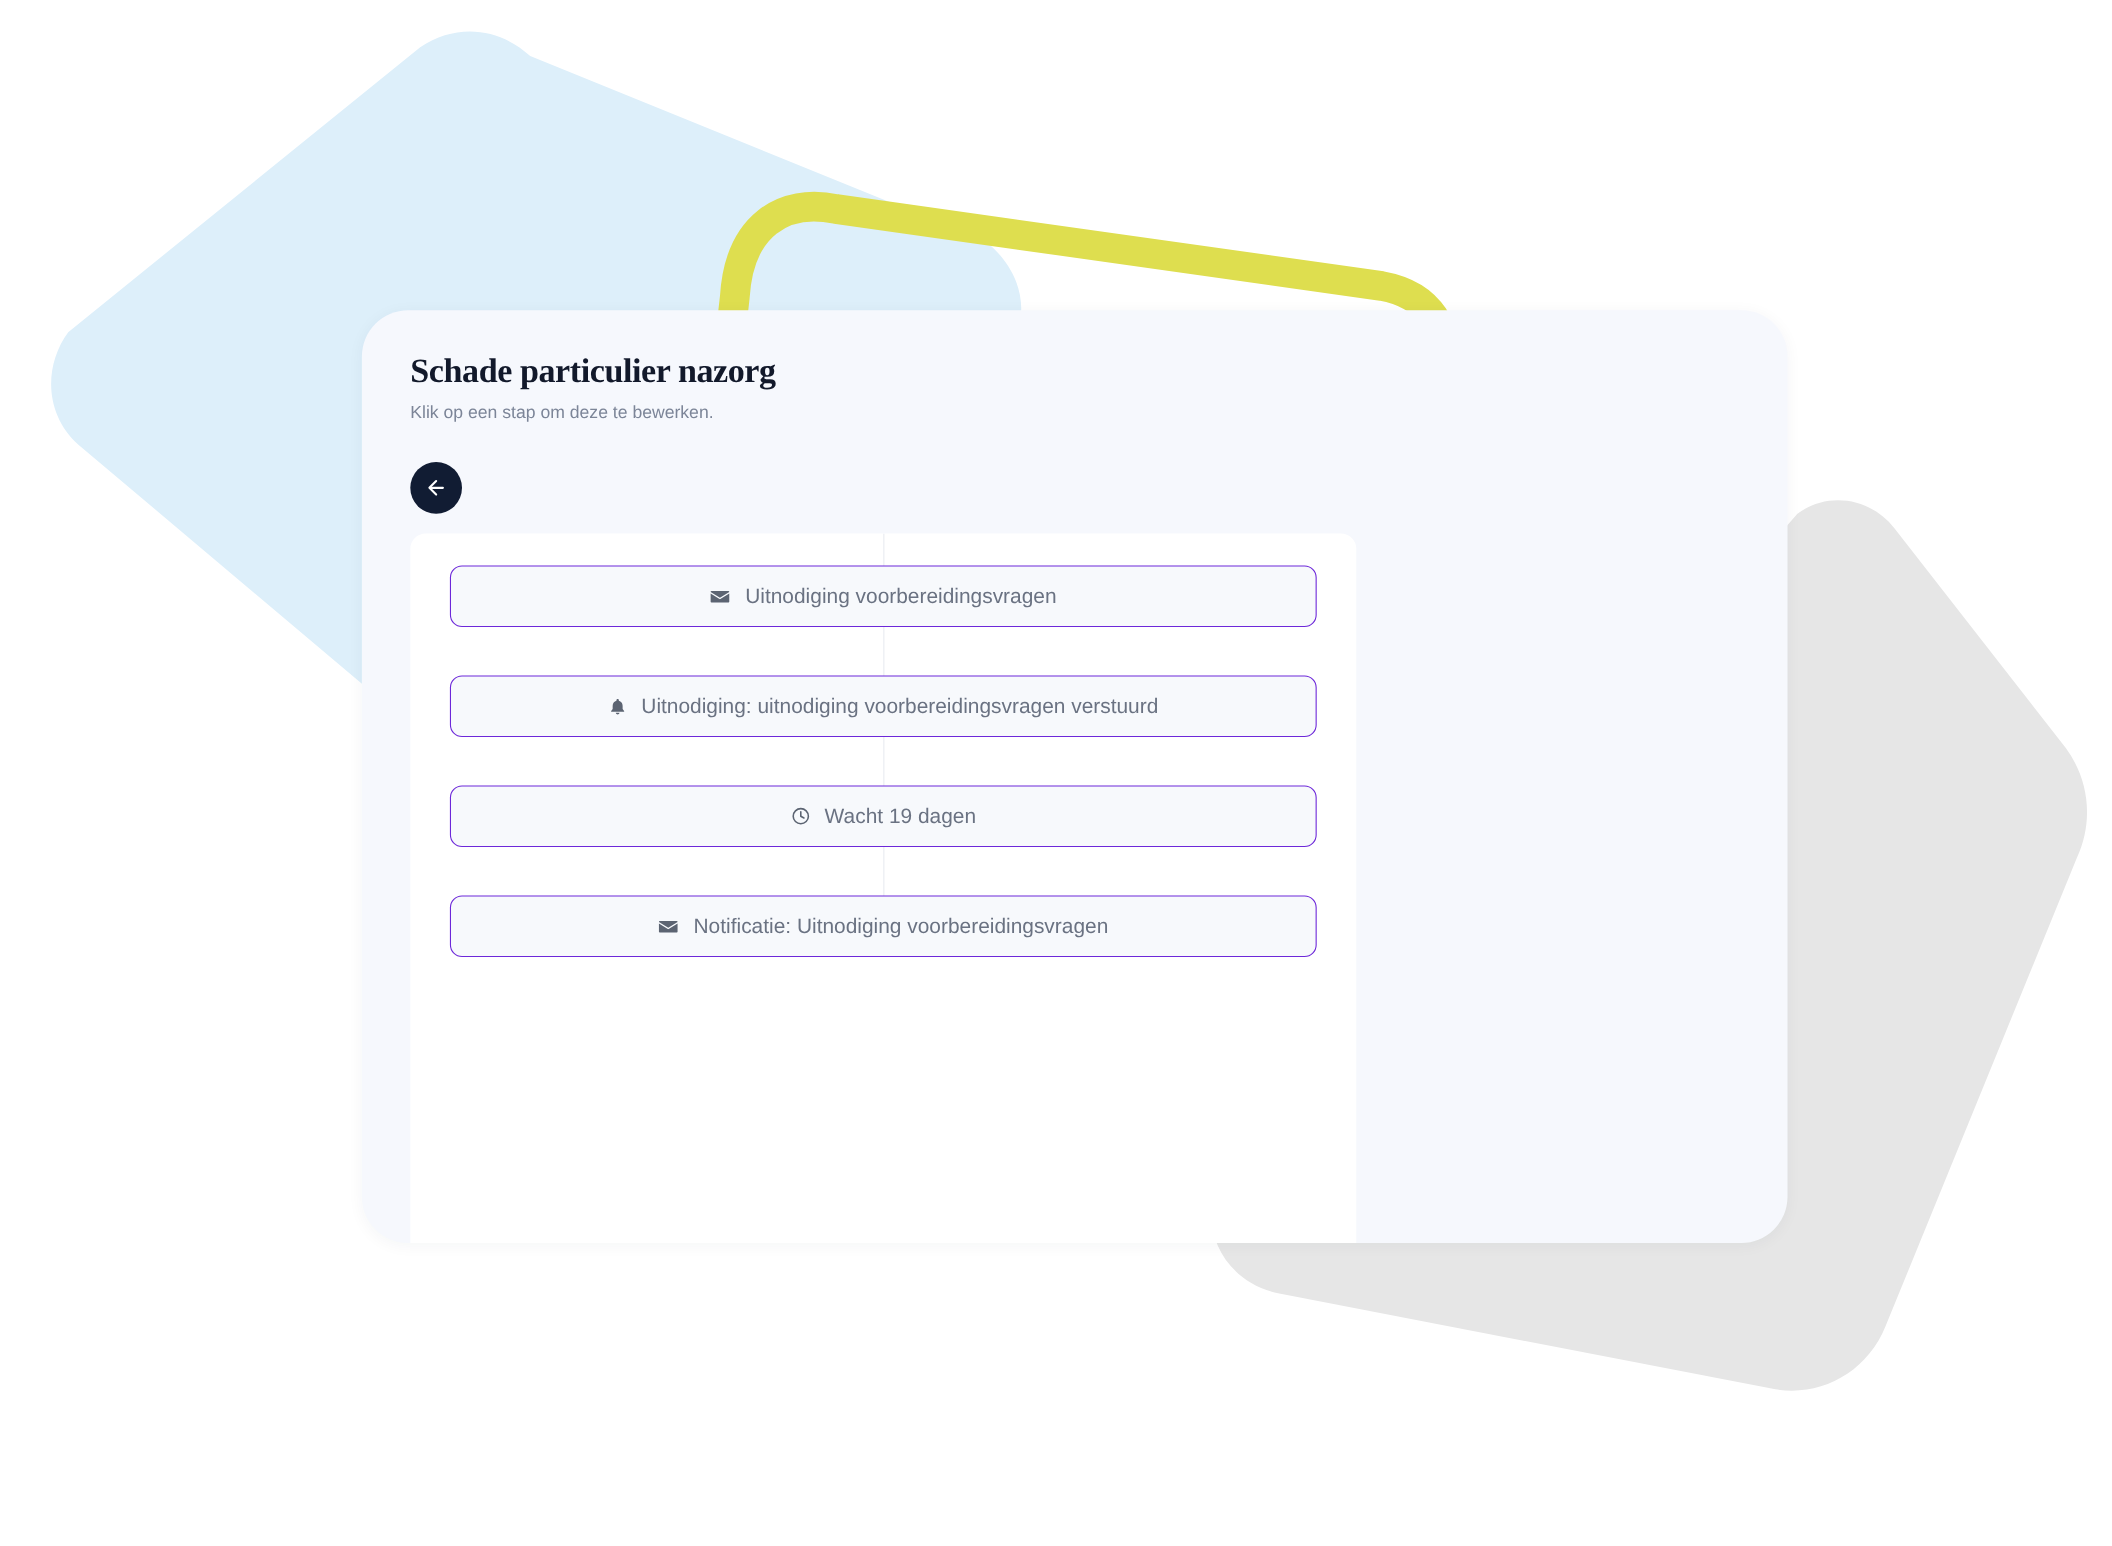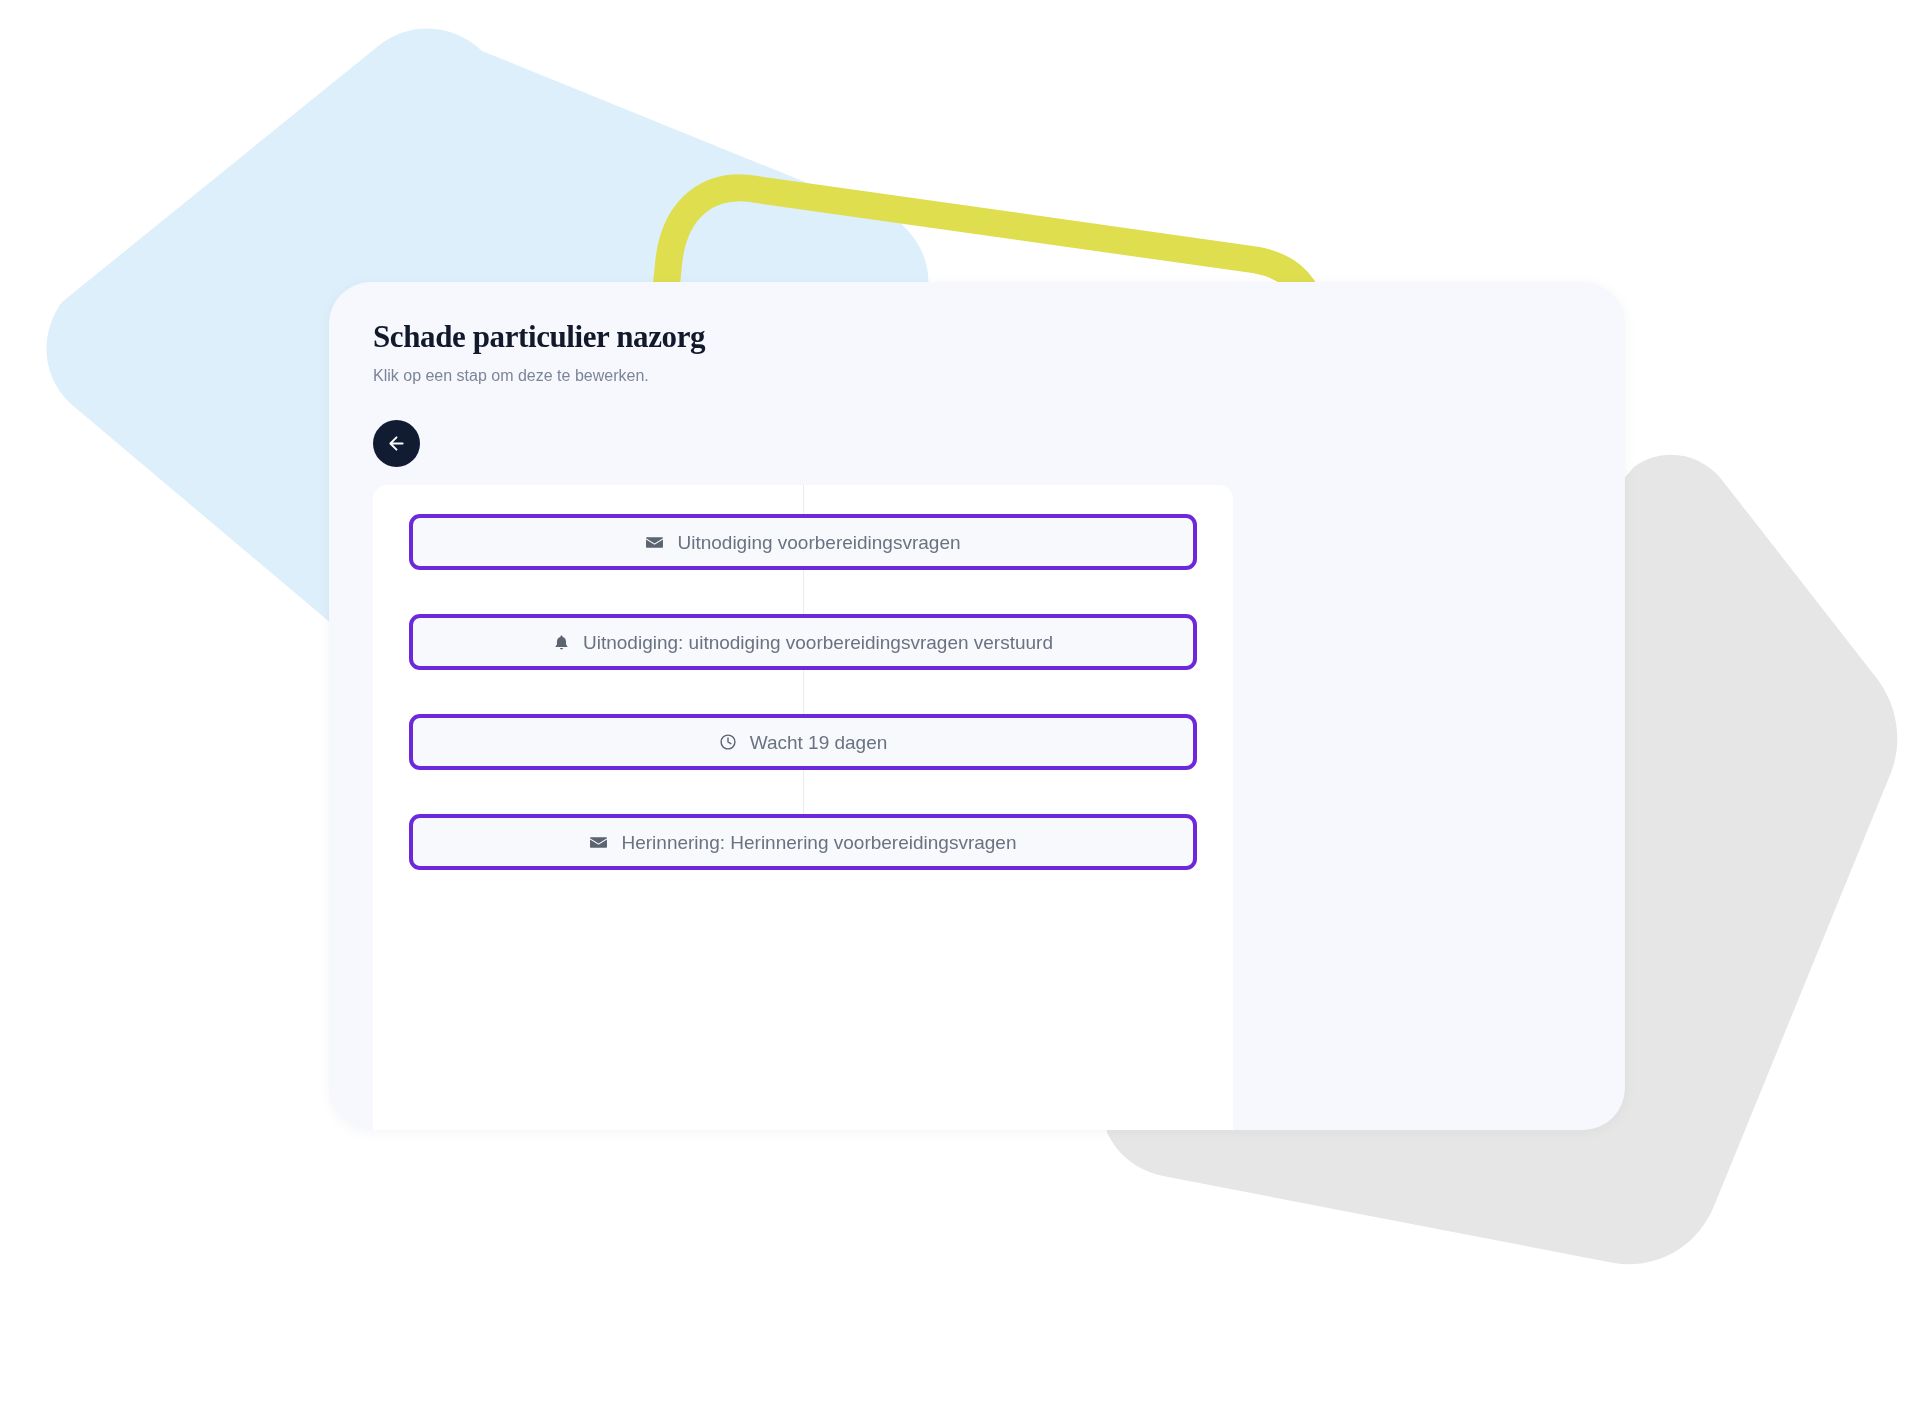--- a/index.html
+++ b/index.html
@@ -116,21 +116,21 @@
   .step {
     position: relative;
     z-index: 1;
     display: flex;
     align-items: center;
     justify-content: center;
     gap: 13px;
     height: 56px;
     margin-bottom: 44px;
     background: #f7f9fc;
-    border: 4px solid #6d28d9;
+    border: 1px solid #6d28d9;
     border-radius: 11px;
     box-sizing: border-box;
     cursor: pointer;
     user-select: none;
   }
   .step:last-child { margin-bottom: 0; }
 
   .step-icon {
     flex: 0 0 auto;
     display: flex;
@@ -231,21 +231,21 @@
           </span>
           <span class="step-label">Wacht 19 dagen</span>
         </div>
 
         <div class="step">
           <span class="step-icon">
             <svg width="19" height="19" viewBox="0 0 24 24" fill="currentColor">
               <path d="M2.2 5.4h19.6c.5 0 .9.4.9.9v.25L12 13.2 1.3 6.55V6.3c0-.5.4-.9.9-.9zM1.3 8.25l10.2 6.35c.3.19.7.19 1 0l10.2-6.35V17.7c0 .5-.4.9-.9.9H2.2c-.5 0-.9-.4-.9-.9V8.25z"></path>
             </svg>
           </span>
-          <span class="step-label">Herinnering: Herinnering voorbereidingsvragen</span>
+          <span class="step-label">Notificatie: Uitnodiging voorbereidingsvragen</span>
         </div>
 
 
       </div>
     </div>
   </div>
 
 </div>
 
 </body></html>

